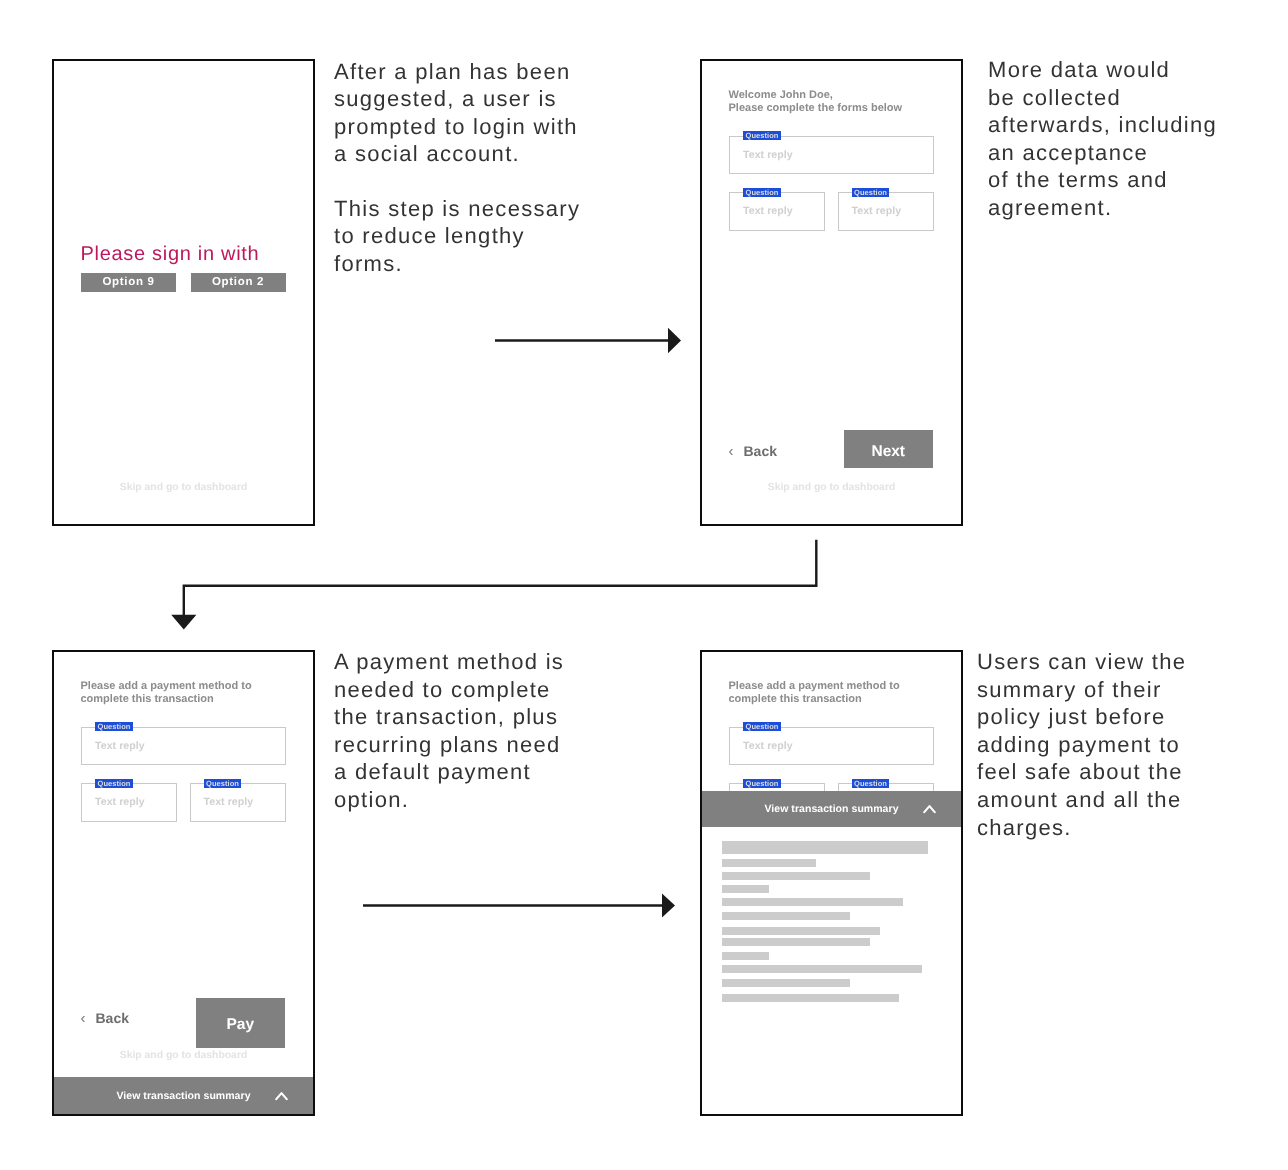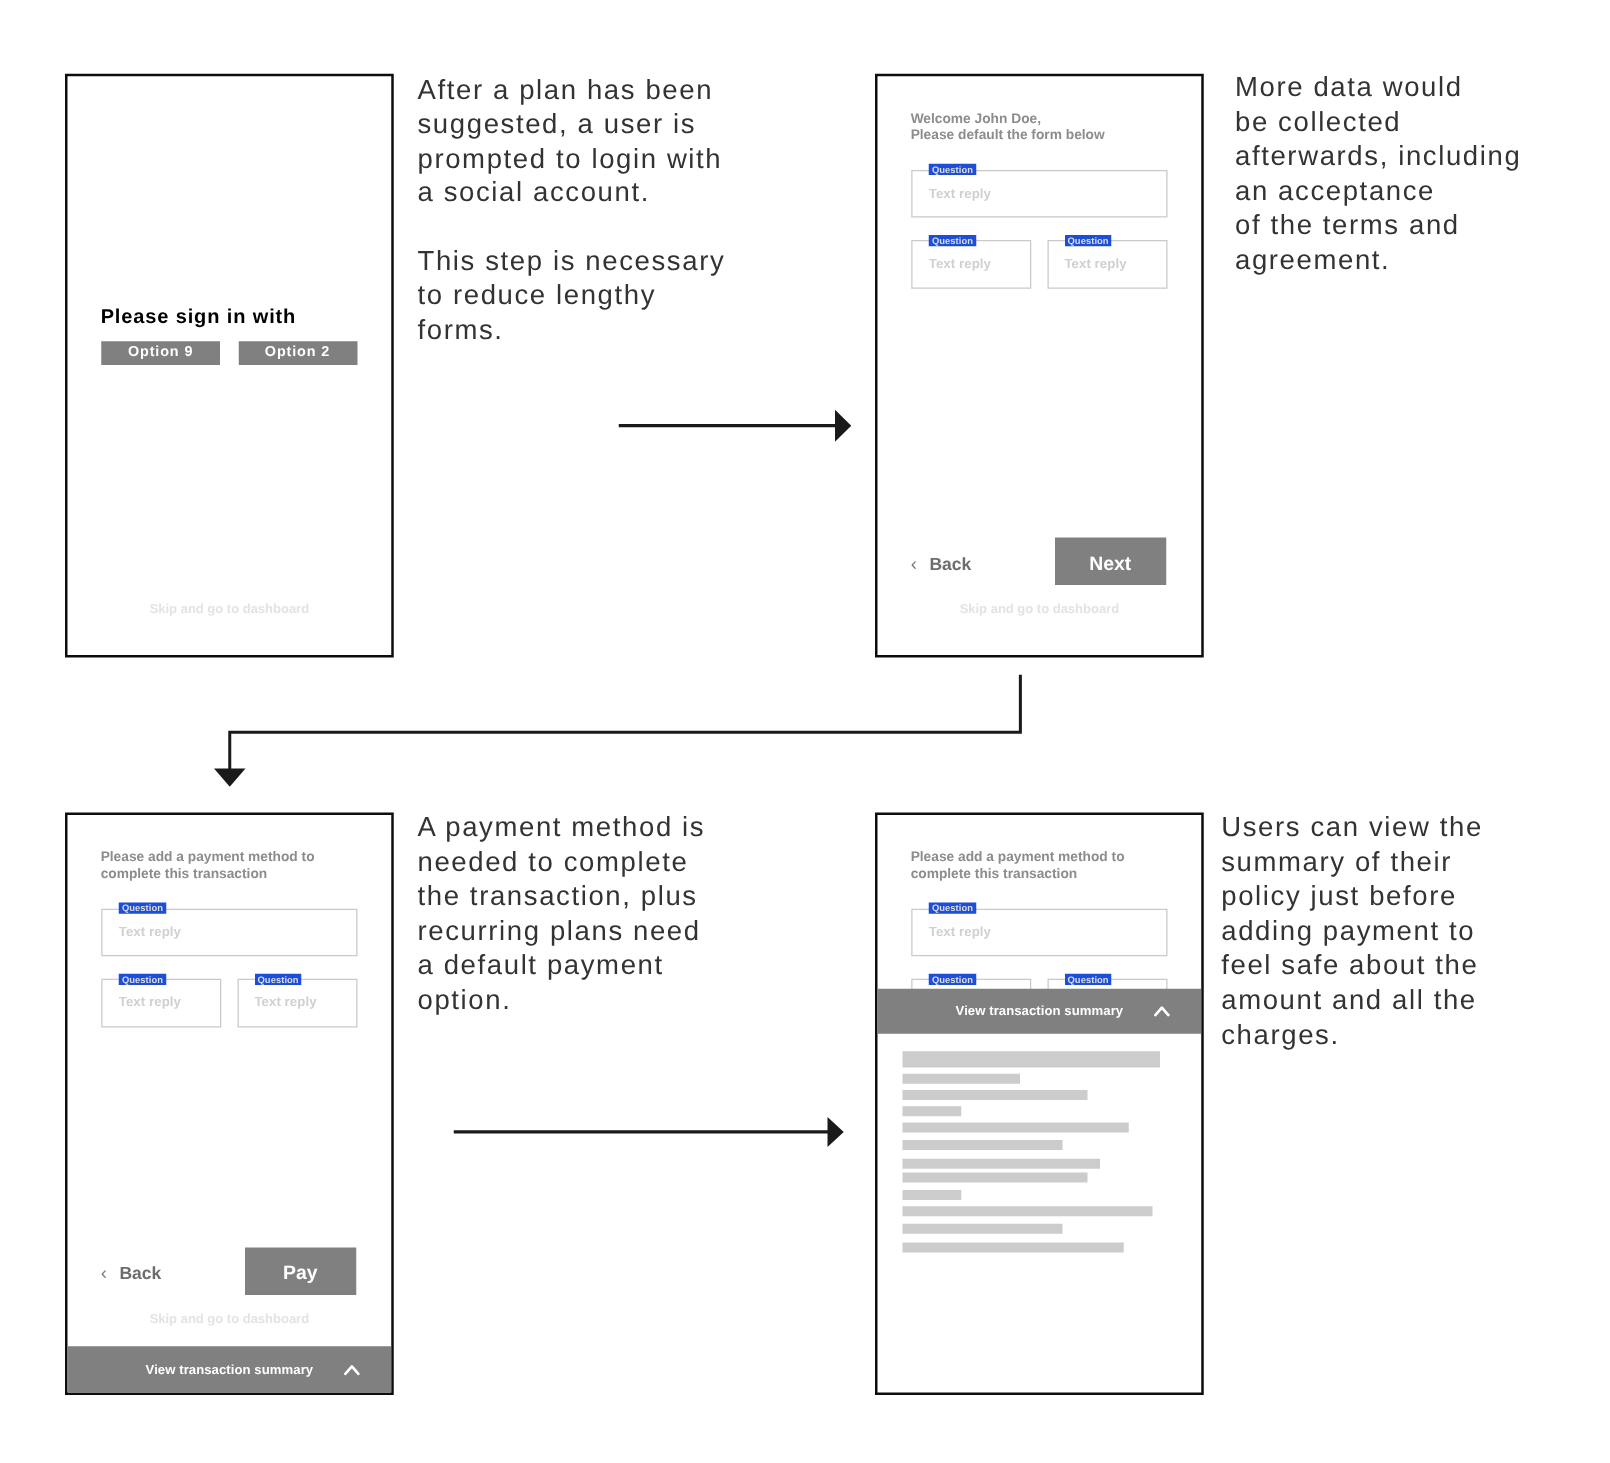--- a/index.html
+++ b/index.html
@@ -38,23 +38,23 @@
     position: absolute;
     font-size: 11px;
     font-weight: bold;
     color: #8c8c8c;
     line-height: 12.9px;
     letter-spacing: 0px;
     white-space: pre;
   }
   .big-heading {
     position: absolute;
-    font-size: 16px;
-    font-weight: bold;
-    color: #000000;
+    font-size: 20px;
+    font-weight: normal;
+    color: #be185d;
     letter-spacing: 0.7px;
     line-height: 18px;
     white-space: pre;
   }
   .opt-btn {
     position: absolute;
     background: #808080;
     color: #ffffff;
     font-size: 11.5px;
     font-weight: bold;
@@ -171,21 +171,21 @@
 
   <div class="phone" id="phone-1">
     <div class="big-heading" style="left:26.5px; top:183.5px;">Please sign in with</div>
     <div class="opt-btn" style="left:27px; top:212px; width:95px; height:18.5px;">Option  9</div>
     <div class="opt-btn" style="left:136.5px; top:212px; width:95px; height:18.5px;">Option  2</div>
     <div class="skip-label" style="left:0; right:0; top:420.5px;">Skip and go to dashboard</div>
   </div>
 
   <div class="phone" id="phone-2">
     <div class="scr-heading" style="left:26.5px; top:27.8px;">Welcome John Doe,</div>
-    <div class="scr-heading" style="left:26.5px; top:40.7px;">Please default the form below</div>
+    <div class="scr-heading" style="left:26.5px; top:40.7px;">Please complete the forms below</div>
 
     <div class="field" style="left:27px; top:74.5px; width:205px; height:38px;">
       <span class="field-legend">Question</span>
       <span class="field-placeholder">Text reply</span>
     </div>
     <div class="field" style="left:27px; top:131px; width:96px; height:38.5px;">
       <span class="field-legend">Question</span>
       <span class="field-placeholder">Text reply</span>
     </div>
     <div class="field" style="left:135.5px; top:131px; width:96.5px; height:38.5px;">
@@ -215,21 +215,21 @@
     </div>
     <div class="field" style="left:135.5px; top:131px; width:96.5px; height:38.5px;">
       <span class="field-legend">Question</span>
       <span class="field-placeholder">Text reply</span>
     </div>
 
     <div class="back-btn" style="left:26.5px; top:357.7px;">
       <span class="back-chev">‹</span>
       <span>Back</span>
     </div>
-    <div class="primary-btn" style="left:142px; top:345.7px; width:88.5px; height:38px;">Pay</div>
+    <div class="primary-btn" style="left:142px; top:345.7px; width:88.5px; height:50px;">Pay</div>
     <div class="skip-label" style="left:0; right:0; top:397.5px;">Skip and go to dashboard</div>
 
     <div class="summary-bar" style="left:0; right:0; bottom:0; height:37px;">
       <span>View transaction summary</span>
       <span class="chev-up">
         <svg width="13" height="10" viewBox="0 0 13 10">
             <path d="M1.3 8.1 L6.5 2.1 L11.7 8.1" stroke="#ffffff" stroke-width="2.1" fill="none" stroke-linecap="round" stroke-linejoin="round"></path>
           </svg>
       </span>
     </div>

